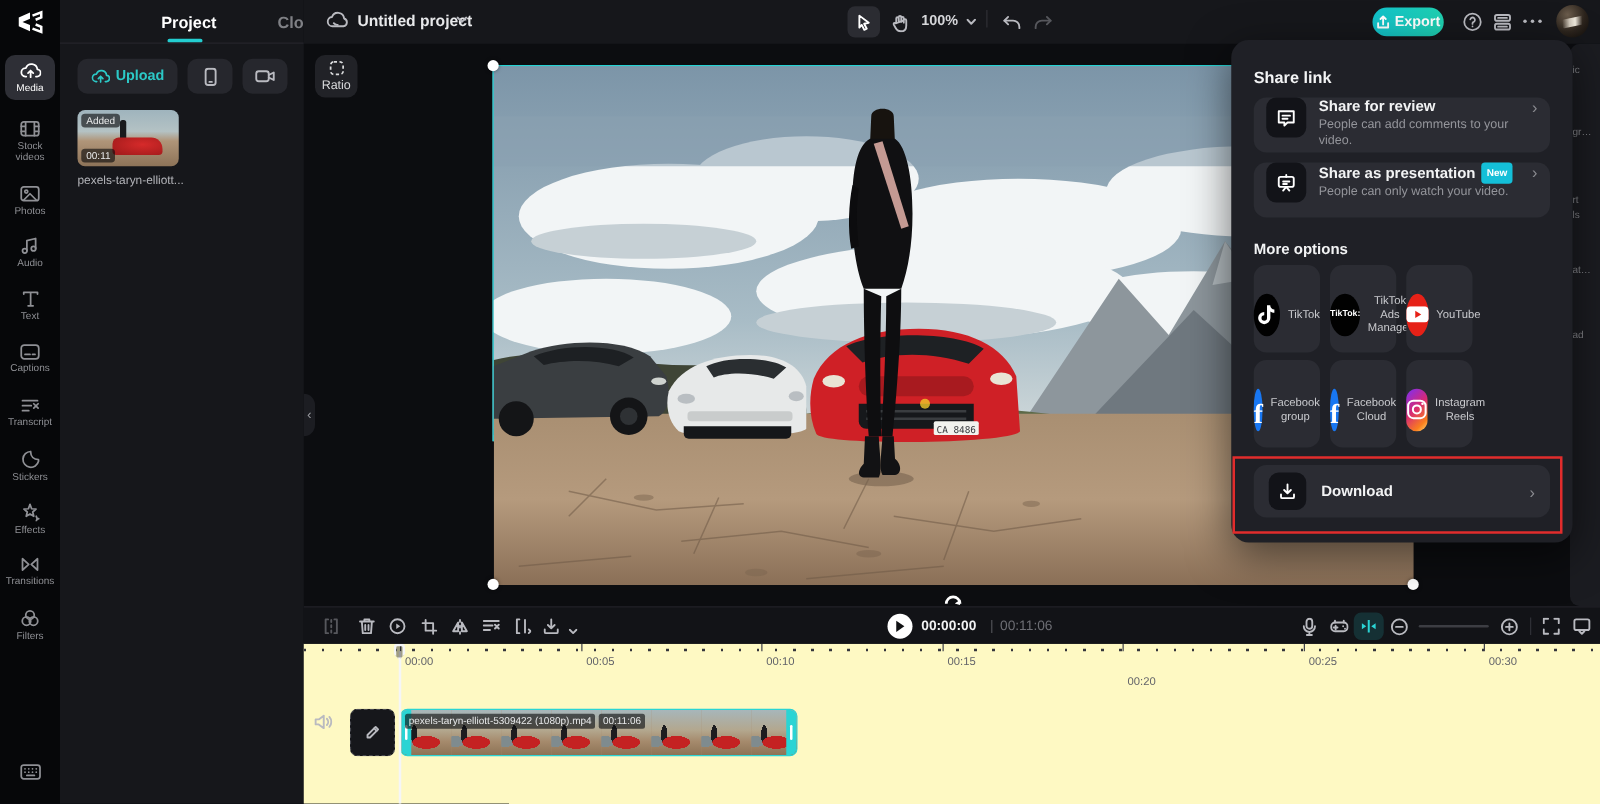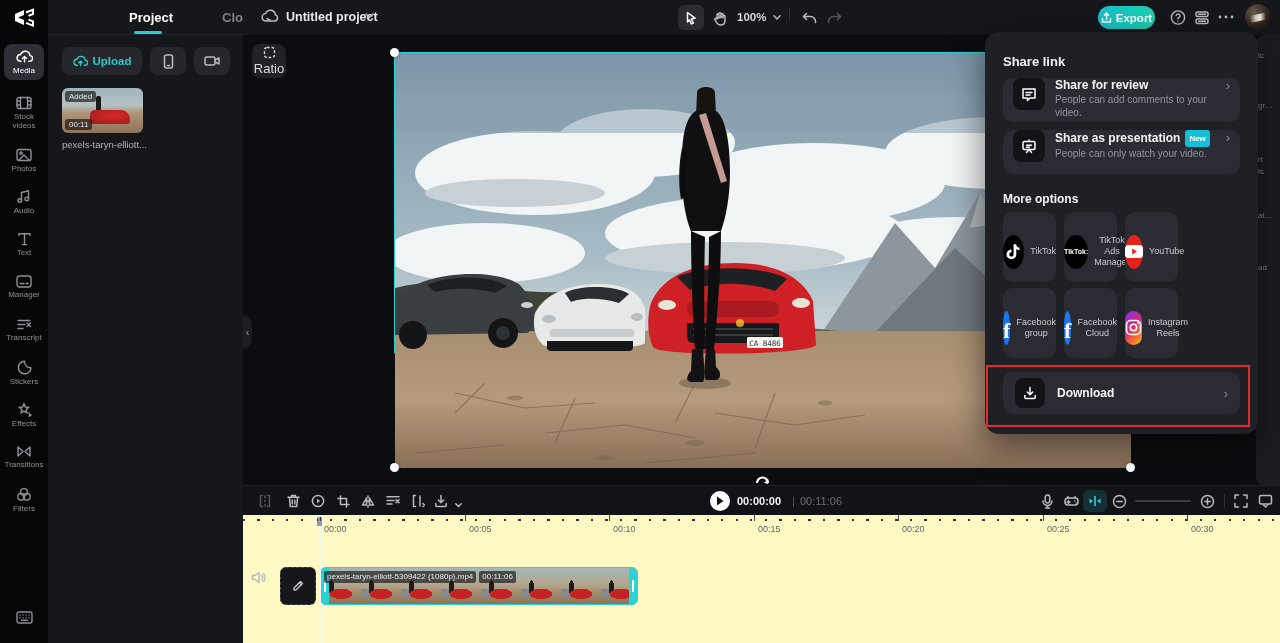--- a/index.html
+++ b/index.html
@@ -48,21 +48,21 @@
     display:flex; align-items:center; justify-content:center; gap:4px; cursor:pointer; }
   #avatar { position:absolute; left:1002px; top:4px; width:26px; height:26px; border-radius:50%; cursor:pointer;
     background:radial-gradient(circle at 35% 30%, #6b5c4c 0%, #2c241d 55%, #0e0b09 100%); overflow:hidden; }
   #avatar::after { content:""; position:absolute; left:3px; top:10px; width:22px; height:7px;
     background:linear-gradient(100deg, transparent 10%, #cfc7ba 35%, #efe9dd 55%, transparent 80%); transform:rotate(-12deg); border-radius:4px; }
 
   
   #preview { left:243px; top:35px; width:1037px; height:450px; background:#0c0d10; z-index:1; }
   #ratioBtn { position:absolute; left:9px; top:9px; width:34px; height:34px; background:#212227; border-radius:8px;
     display:flex; flex-direction:column; align-items:center; justify-content:center; gap:2px; cursor:pointer; }
-  #ratioBtn .lbl { font-size:13px; color:#d9dadc; }
+  #ratioBtn .lbl { font-size:10px; color:#d9dadc; }
   #collapseTab { position:absolute; left:0; top:280px; width:9px; height:34px; background:#1c1d22;
     border-radius:0 9px 9px 0; color:#9a9ba0; font-size:11px; display:flex; align-items:center; justify-content:center; cursor:pointer; }
   #canvas { position:absolute; left:151px; top:17px; width:736px; height:301px; border:1.5px solid #25d3d3; background:#7c95a8; }
   .handle { position:absolute; width:9px; height:9px; border-radius:50%; background:#ffffff; box-shadow:0 0 3px rgba(0,0,0,.5); z-index:3; }
   #rotateHandle { position:absolute; left:512px; top:440px; z-index:3; cursor:pointer; }
 
   
   #rightStrip { left:1256px; top:35px; width:24px; height:450px; background:#1b1c21; z-index:2;
     border-radius:8px 0 0 8px; overflow:hidden; }
   #rightStrip .frag { position:absolute; left:2px; font-size:8px; color:#85868b; }
@@ -186,21 +186,21 @@
       <svg width="15" height="14" viewBox="0 0 15 14">
           <path class="sg" d="M2 3.2V1.8h11v1.4M7.5 1.8v10.8M5.5 12.6h4"></path>
         </svg>
       <span class="lbl">Text</span>
     </div>
     <div class="rail-item" style="top:275px;">
       <svg width="16" height="13" viewBox="0 0 16 13">
           <rect class="sg" x="1" y="1" width="14" height="11" rx="2.5"></rect>
           <path class="sg" d="M4 8.5h4M10 8.5h2"></path>
         </svg>
-      <span class="lbl">Manager</span>
+      <span class="lbl">Captions</span>
     </div>
     <div class="rail-item" style="top:318px;">
       <svg width="16" height="13" viewBox="0 0 16 13">
           <path class="sg" d="M2 2.5h12M2 6.5h7M2 10.5h5M11 5l3.5 3.5M14.5 5 11 8.5"></path>
         </svg>
       <span class="lbl">Transcript</span>
     </div>
     <div class="rail-item" style="top:360px;">
       <svg width="15" height="15" viewBox="0 0 15 15">
           <path class="sg" d="M13.8 9A6.3 6.3 0 1 1 7.5 1.2c0 4 2.5 6.5 6.3 6.5z"></path>
@@ -677,21 +677,21 @@
     <div class="rtick" style="left:222px;"></div>
     <div class="rtick" style="left:366px;"></div>
     <div class="rtick" style="left:511px;"></div>
     <div class="rtick" style="left:655px;"></div>
     <div class="rtick" style="left:800px;"></div>
     <div class="rtick" style="left:944px;"></div>
     <span class="rlabel" style="left:81px;">00:00</span>
     <span class="rlabel" style="left:226px;">00:05</span>
     <span class="rlabel" style="left:370px;">00:10</span>
     <span class="rlabel" style="left:515px;">00:15</span>
-    <span class="rlabel" style="left:659px;">00:20</span>
+    <span class="rlabel" style="left:659px;margin-top:16px;">00:20</span>
     <span class="rlabel" style="left:804px;">00:25</span>
     <span class="rlabel" style="left:948px;">00:30</span>
 
     <div id="muteBtn">
       <svg width="15" height="13" viewBox="0 0 15 13">
           <path class="s" d="M1.5 4.5h2.5L8 1.5v10L4 8.5H1.5Z"></path>
           <path class="s" d="M10.5 4a3.6 3.6 0 0 1 0 5M12.5 2.5a6 6 0 0 1 0 8"></path>
         </svg>
     </div>
     <div id="coverBtn">

